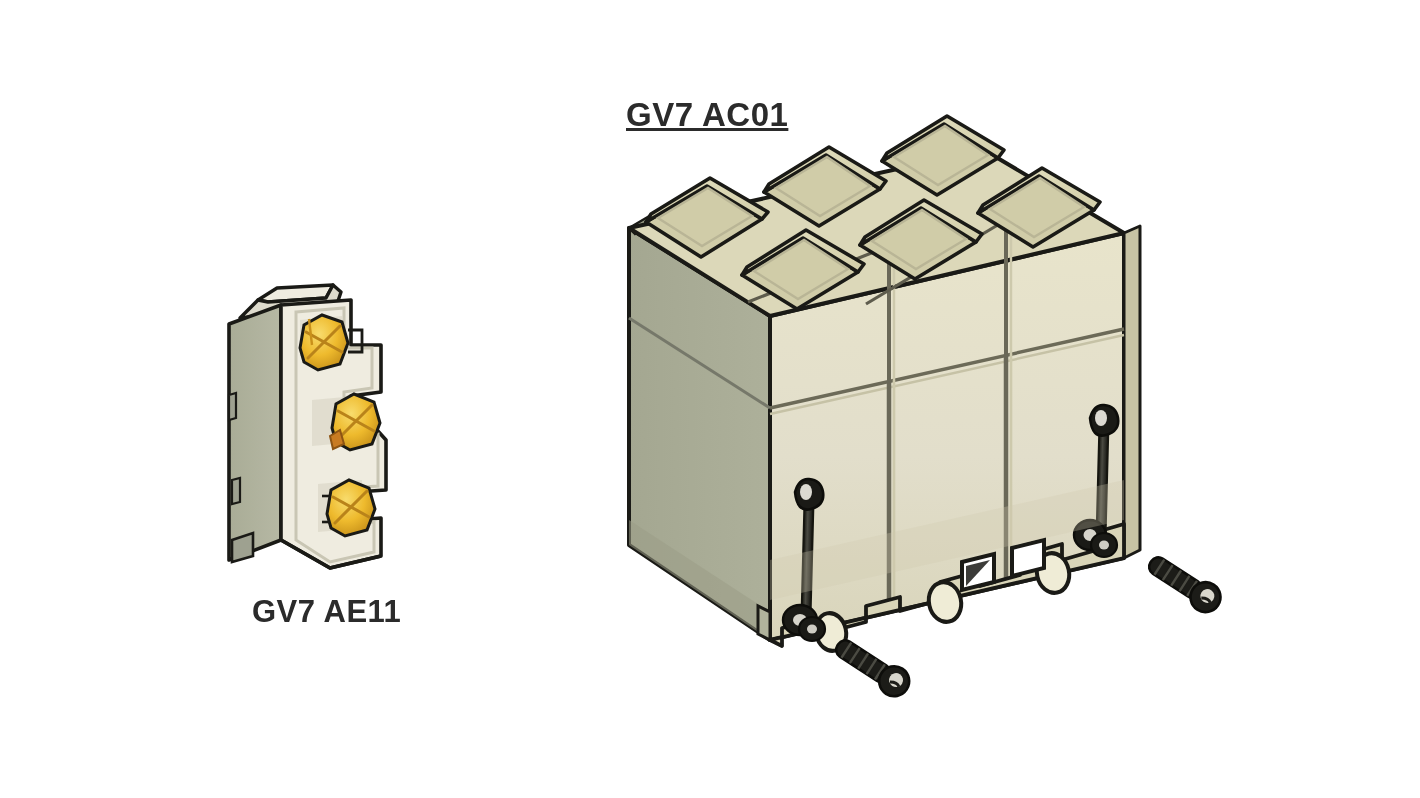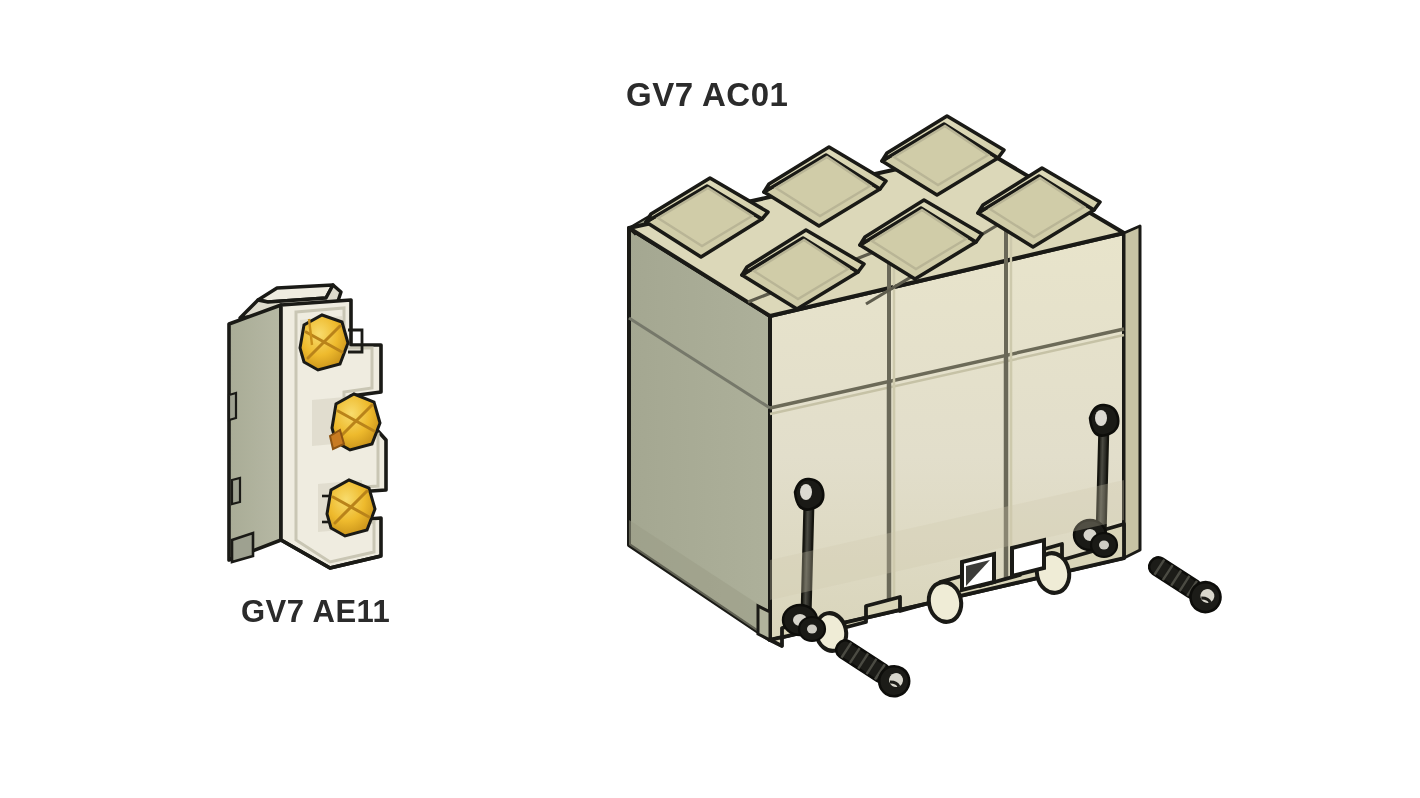--- a/index.html
+++ b/index.html
@@ -23,25 +23,26 @@
   .label {
     position: absolute;
     font-family: "Liberation Sans", sans-serif;
     font-weight: bold;
     color: #2b2b2b;
     letter-spacing: 0.5px;
     white-space: nowrap;
   }
   #label-ac01 {
     left: 626px;
-    top: 76px;
+    top: 96px;
     font-size: 33px;
+    text-decoration: underline;
   }
   #label-ae11 {
-    left: 241px;
+    left: 252px;
     top: 594px;
     font-size: 31px;
   }
   #art {
     position: absolute;
     left: 0;
     top: 0;
     width: 1420px;
     height: 798px;
   }

